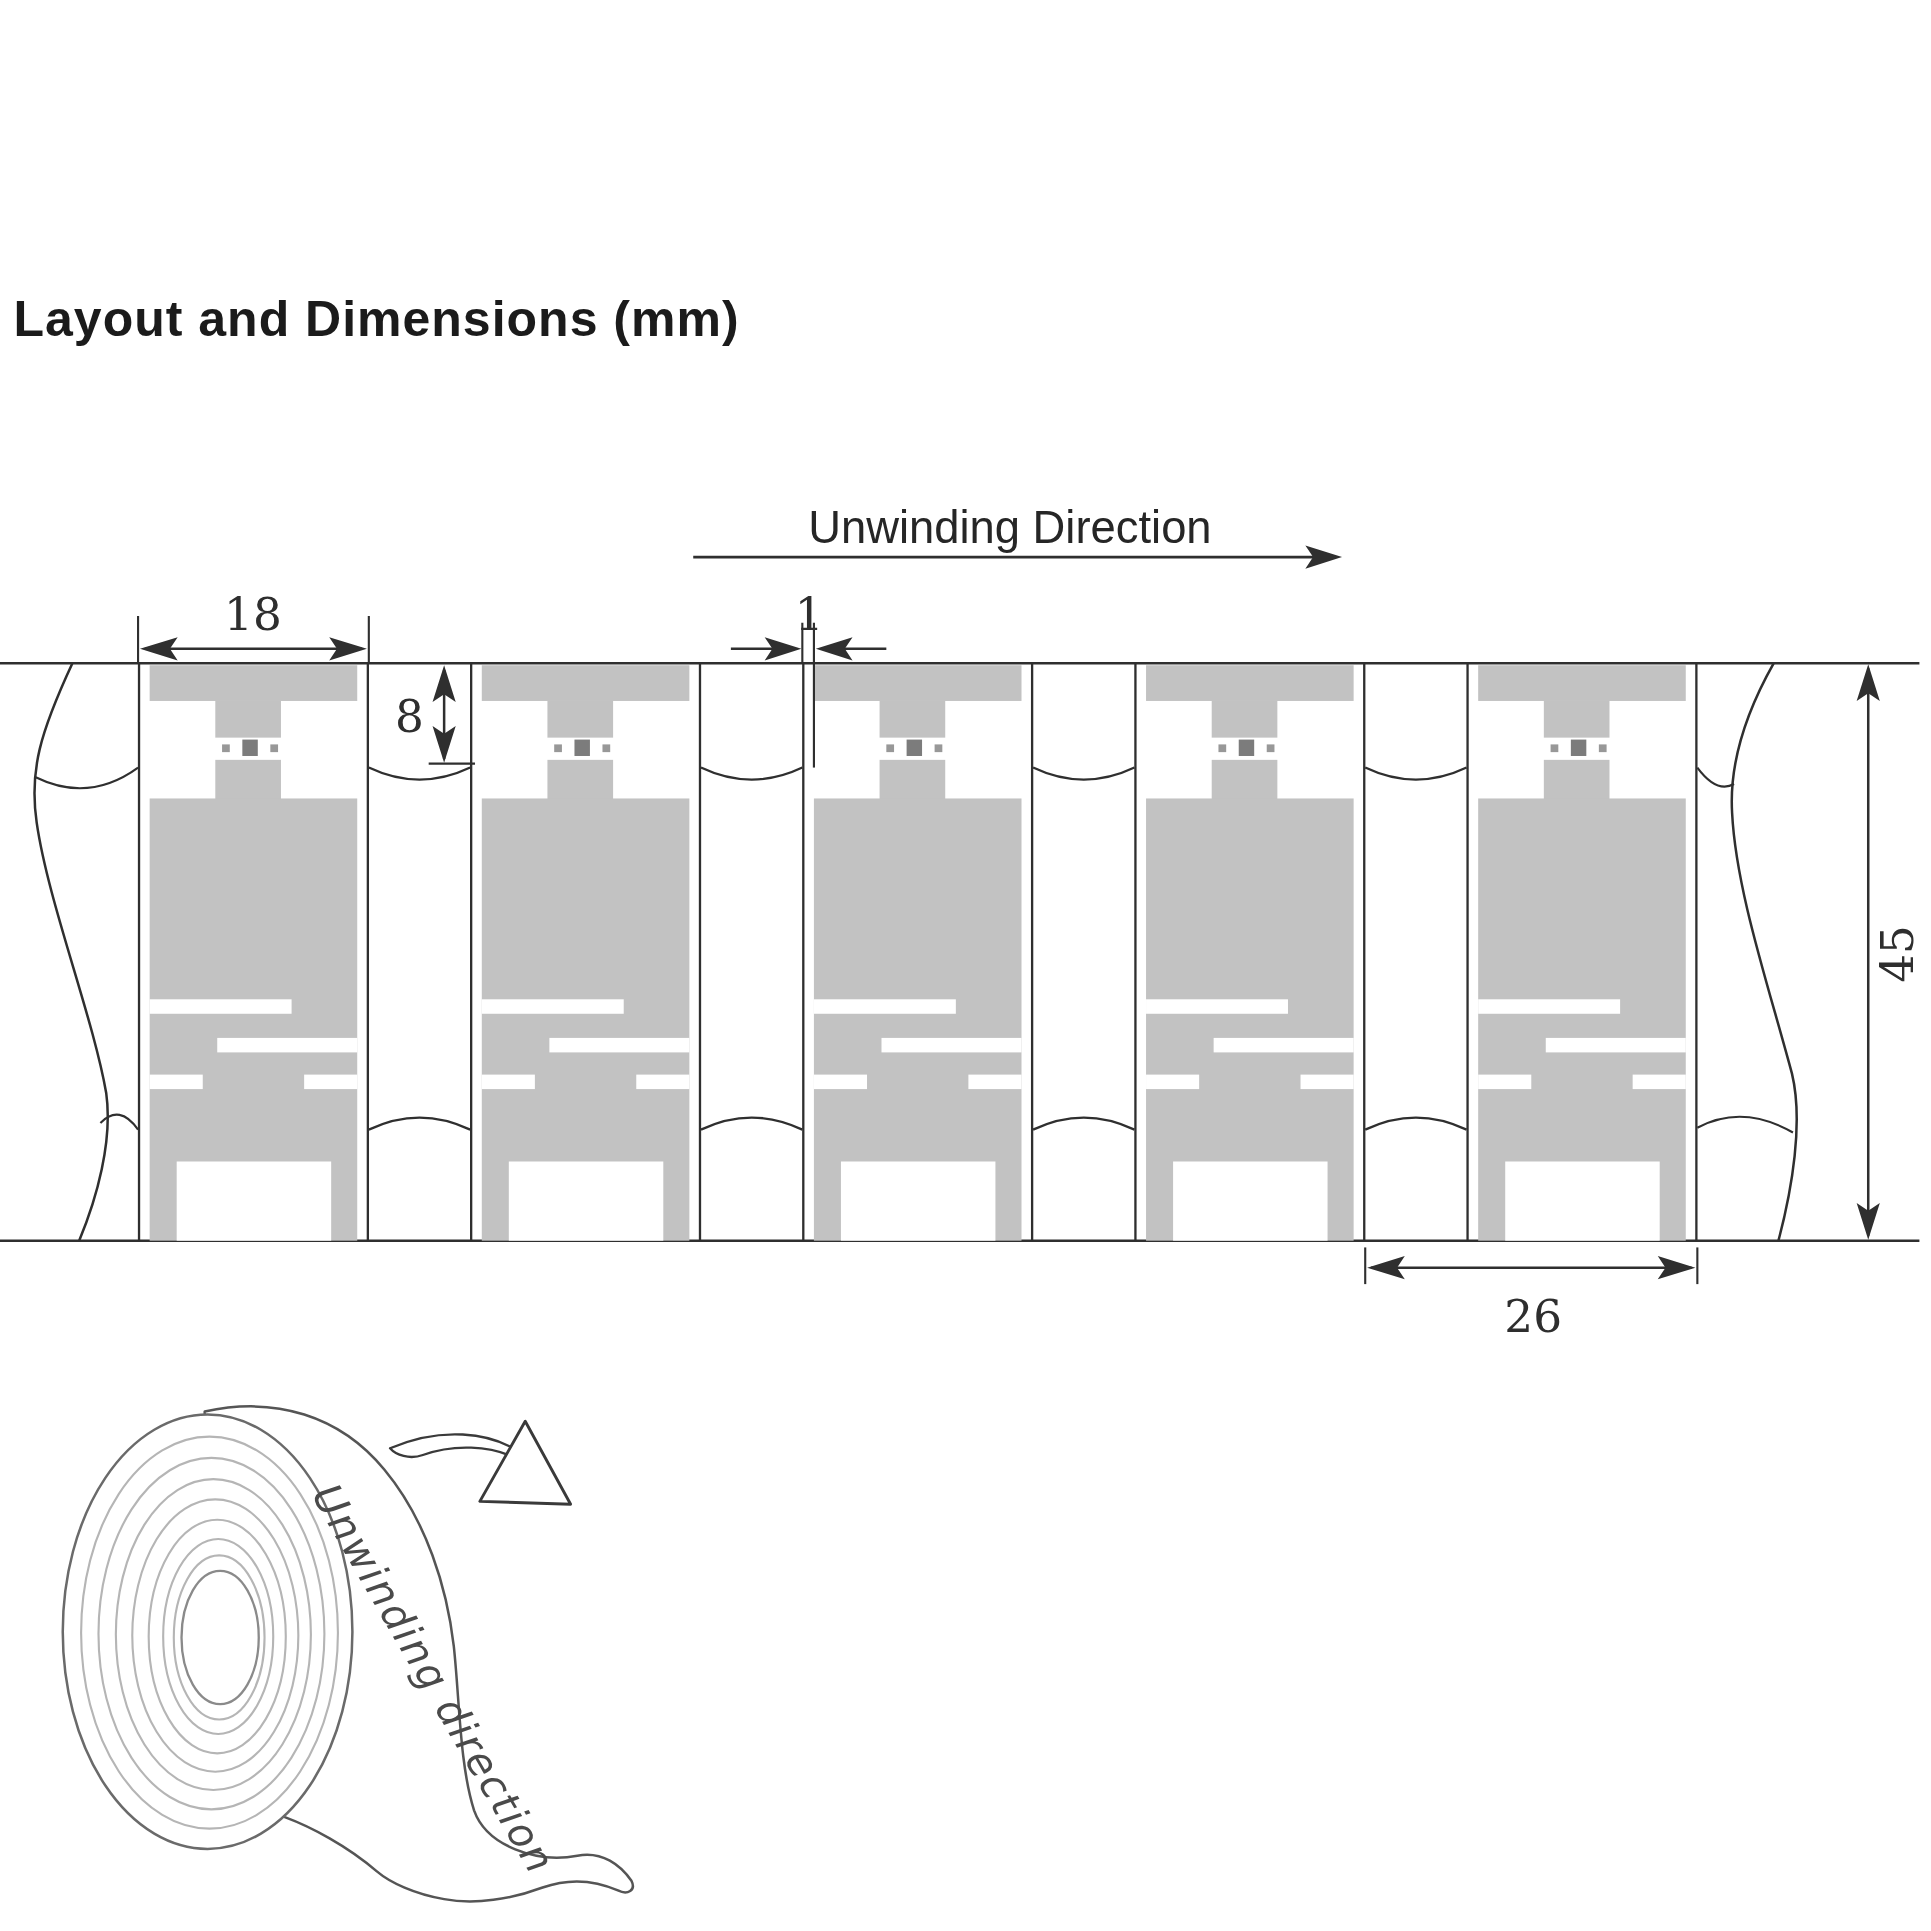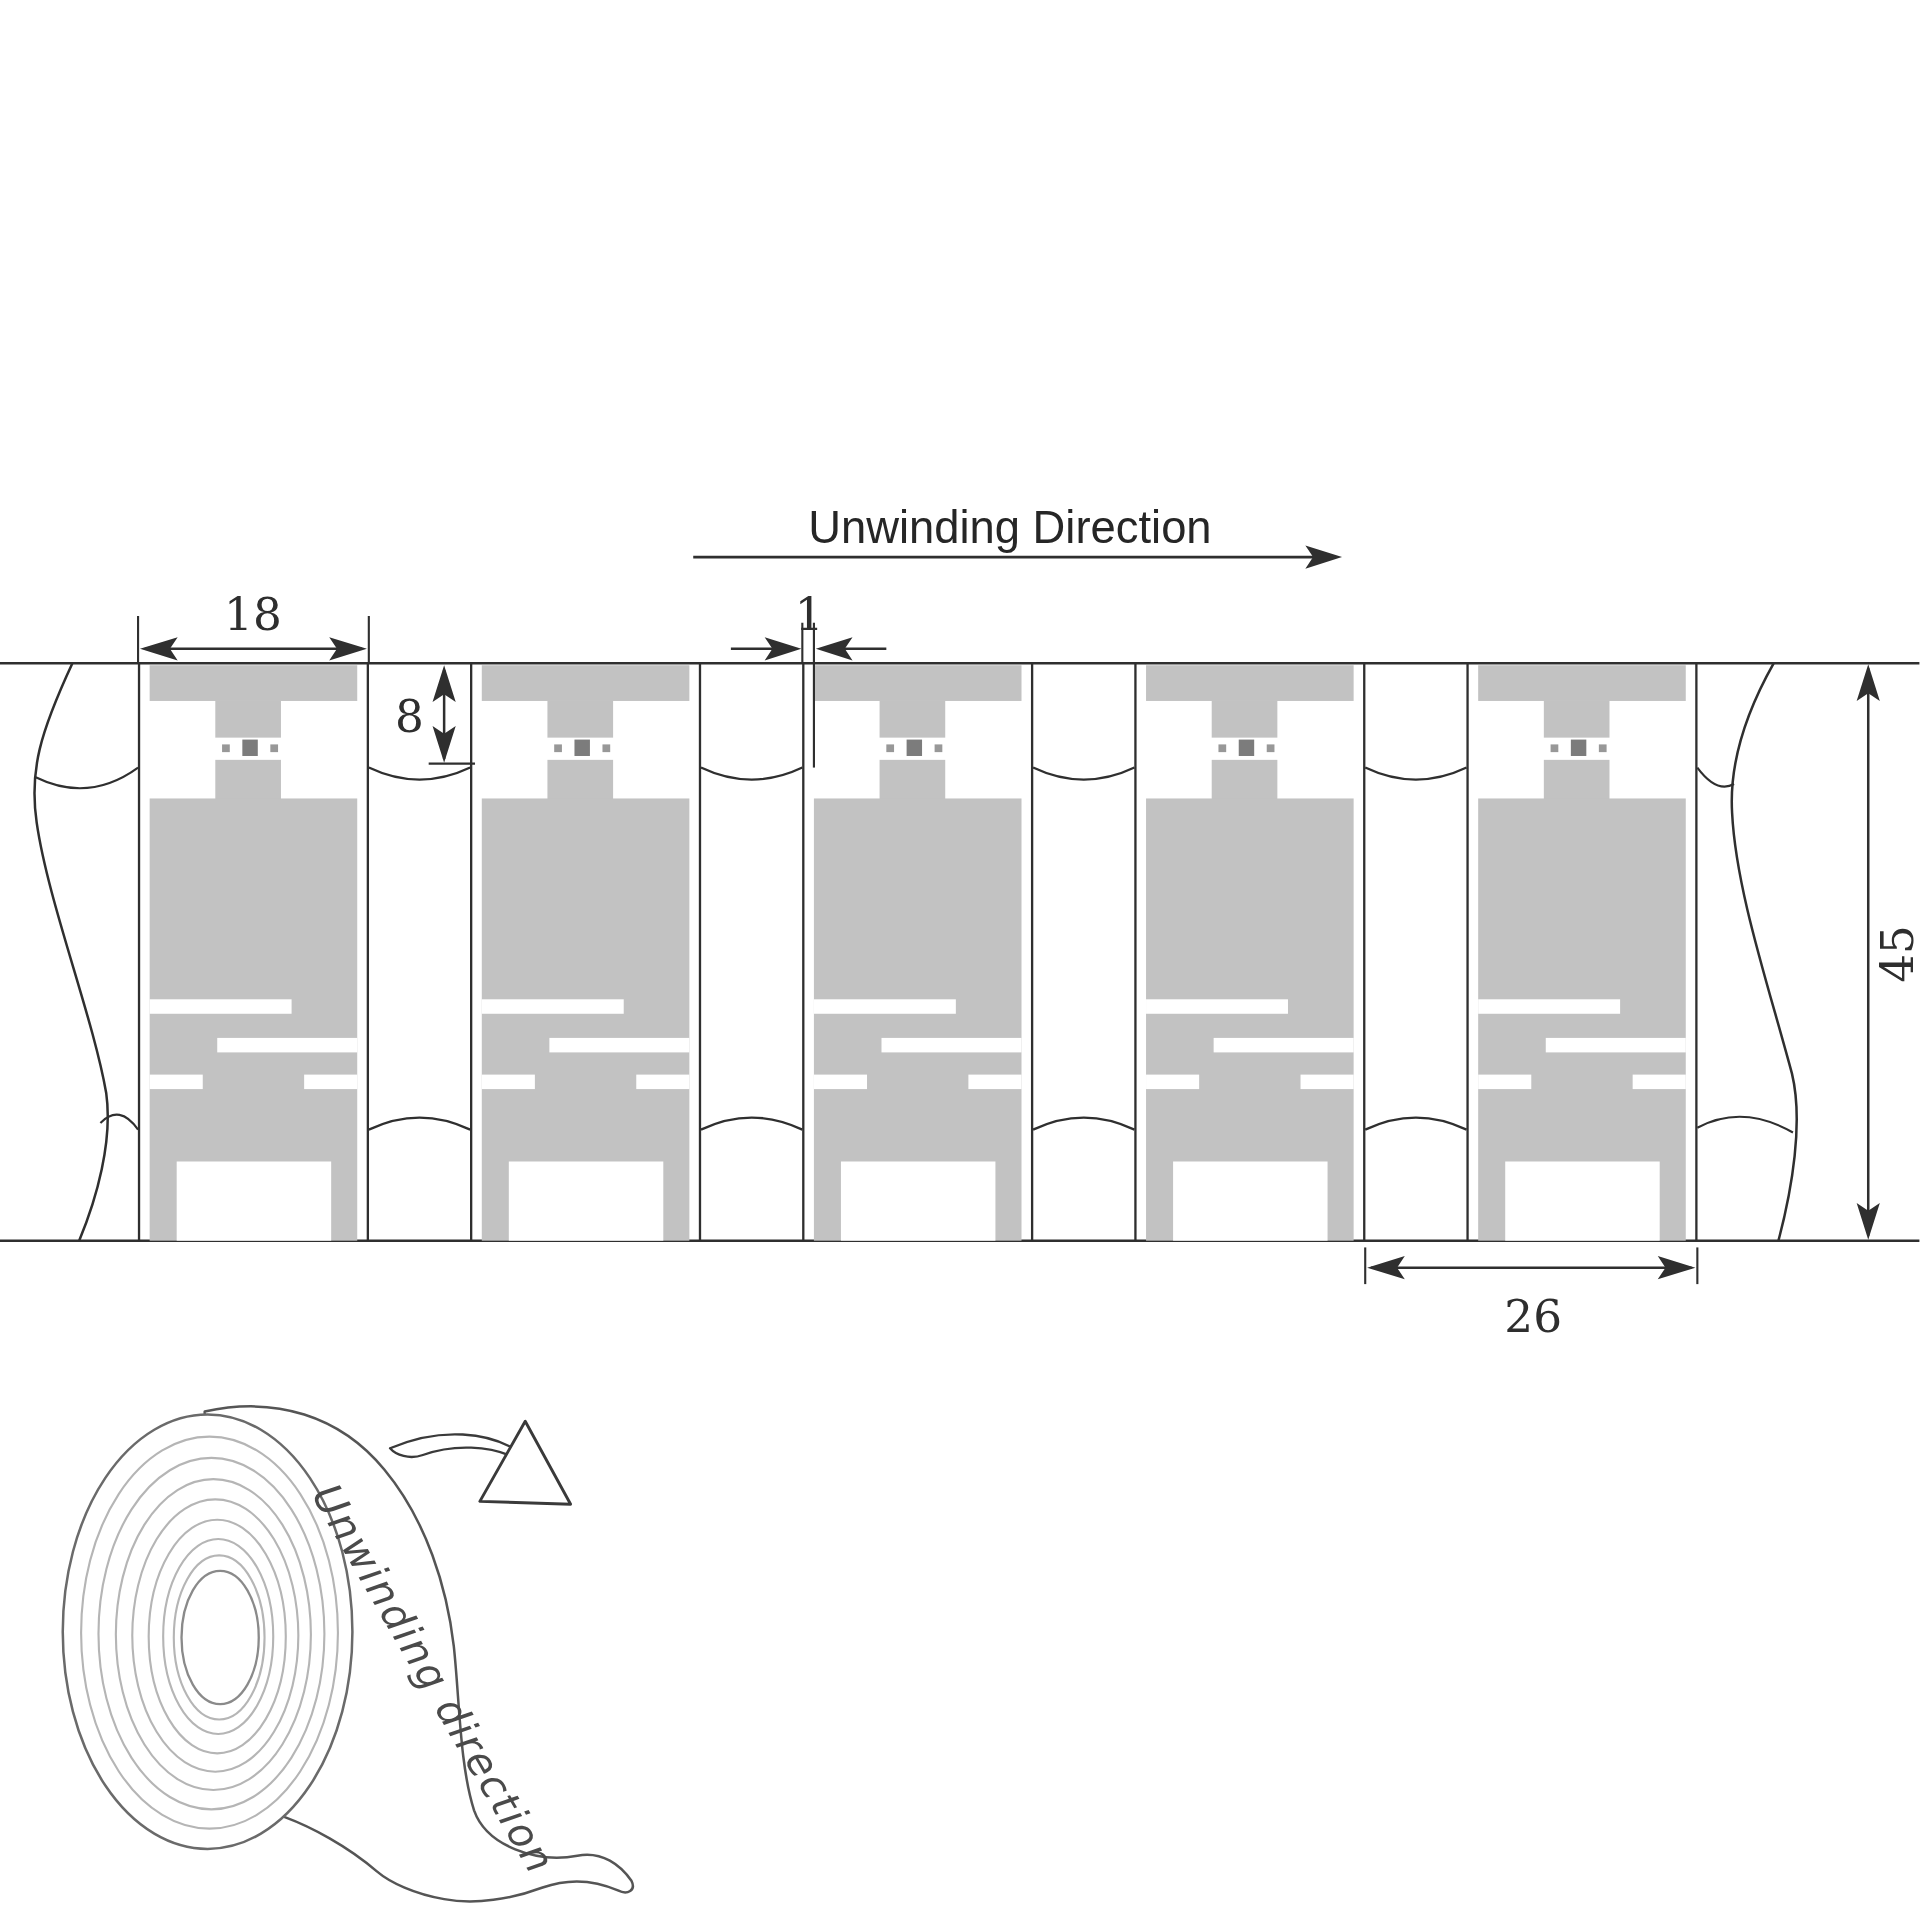--- a/index.html
+++ b/index.html
@@ -46,20 +46,21 @@
     font-size: 42px;
     letter-spacing: 2px;
     fill: #4a4a4a;
   }
 </style>
 </head>
 <body>
 
 <div id="canvas">
 
+  <div id="page-title">Layout and Dimensions (mm)</div>
 
   <svg id="diagram-svg" width="1931" height="1931" viewBox="0 0 2000 2000">
 
     <defs>
 
       <g id="tagpat">
 
         <line x1="1" y1="0" x2="1" y2="598" stroke="#2f2f2f" stroke-width="2.4"></line>
         <line x1="238" y1="0" x2="238" y2="598" stroke="#2f2f2f" stroke-width="2.4"></line>
 

